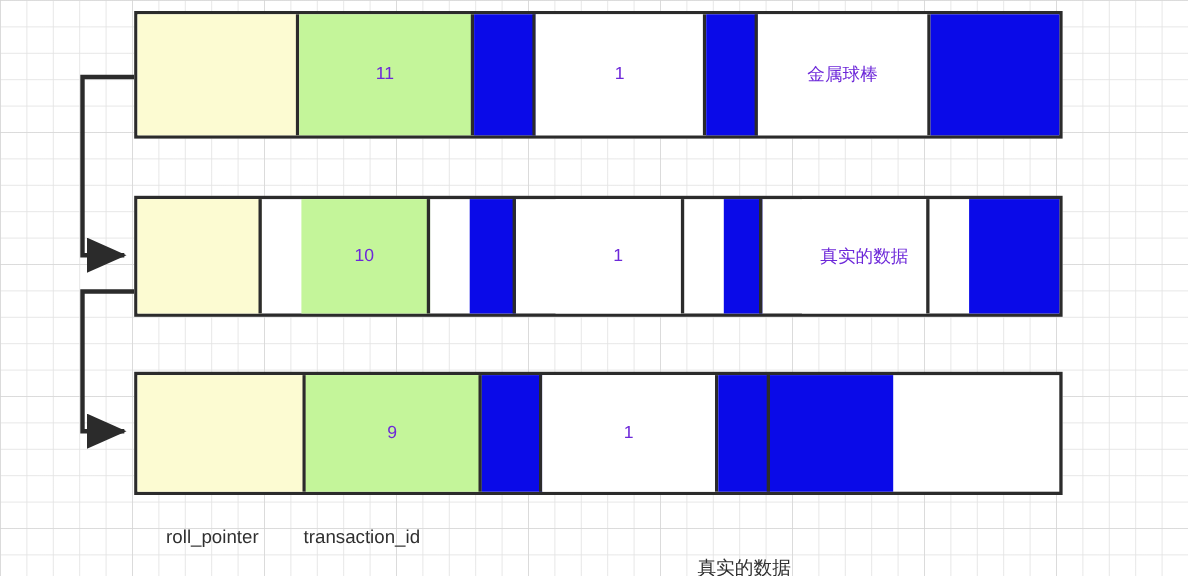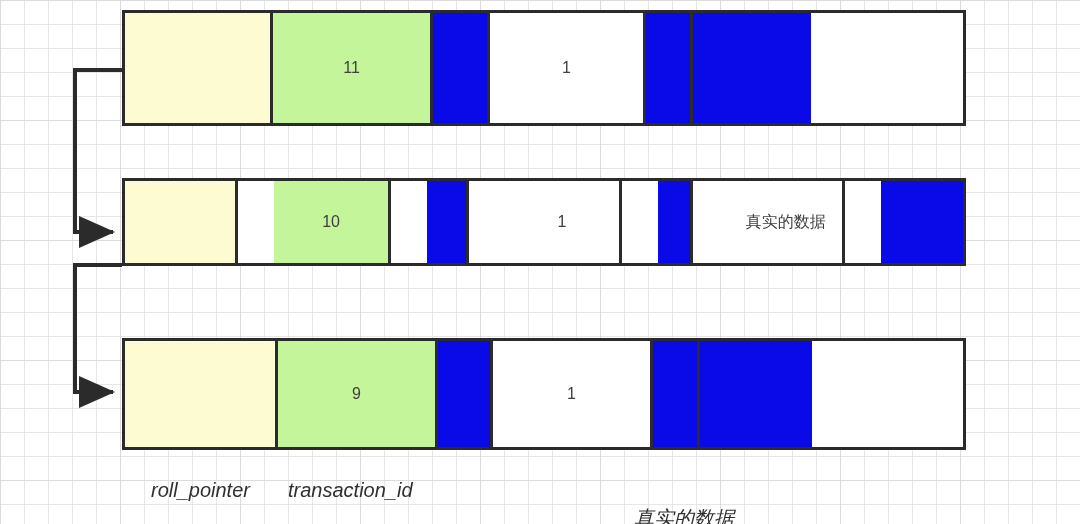--- a/index.html
+++ b/index.html
@@ -41,21 +41,21 @@
     box-sizing: border-box;
     border: 3px solid #2b2b2b;
     background: #ffffff;
   }
   .cell {
     box-sizing: border-box;
     display: flex;
     align-items: center;
     justify-content: center;
     font-size: 16px;
-    color: #404040;
+    color: #6d28d9;
     border-right: 3px solid #2b2b2b;
     overflow: hidden;
     white-space: nowrap;
   }
   .cell:last-child {
     border-right: none;
   }
   .cell.roll    { background: #fcfbd2; }
   .cell.trx     { background: #c4f59a; }
   .cell.sep     { background: #0a0ae8; }
@@ -68,24 +68,23 @@
     left: 0;
     top: 0;
     width: 1080px;
     height: 524px;
     pointer-events: none;
   }
 
   
   .legend-label {
     position: absolute;
-    font-size: 20px;
+    font-size: 17px;
     color: #2f2f2f;
     white-space: nowrap;
-    font-style: italic;
   }
 </style>
 </head>
 <body>
 
 <div id="canvas">
 
   <svg id="connectors" viewBox="0 0 1080 524" xmlns="http://www.w3.org/2000/svg">
     <defs>
       <marker id="arrowhead" markerWidth="9" markerHeight="8" refX="8.5" refY="4" orient="auto" markerUnits="strokeWidth">
@@ -97,41 +96,42 @@
 
     <path d="M122,265 L75,265 L75,392 L113,392" fill="none" stroke="#2b2b2b" stroke-width="4" stroke-linejoin="miter" marker-end="url(#arrowhead)"></path>
   </svg>
 
   <div class="record-row" style="left:122px; top:10px; width:844px; height:116px;">
     <div class="cell roll" style="width:148px;"></div>
     <div class="cell trx" style="width:160px;">11</div>
     <div class="cell sep" style="width:57px;"></div>
     <div class="cell data" style="width:156px;">1</div>
     <div class="cell sep" style="width:47px;"></div>
+    <div class="cell data" style="width:158px;">金属球棒</div>
     <div class="cell tail" style="width:118px;"></div>
   </div>
 
-  <div class="record-row" style="left:122px; top:178px; width:844px; height:88px;gap:36px;">
+  <div class="record-row" style="left:122px; top:178px; width:844px; height:110px;gap:36px;">
     <div class="cell roll" style="width:153px;"></div>
     <div class="cell trx" style="width:160px;">10</div>
     <div class="cell sep" style="width:55px;"></div>
     <div class="cell data" style="width:160px;">1</div>
     <div class="cell sep" style="width:47px;"></div>
     <div class="cell data" style="width:157px;">真实的数据</div>
     <div class="cell tail" style="width:112px;"></div>
   </div>
 
   <div class="record-row" style="left:122px; top:338px; width:844px; height:112px;">
     <div class="cell roll" style="width:153px;"></div>
     <div class="cell trx" style="width:160px;">9</div>
     <div class="cell sep" style="width:55px;"></div>
     <div class="cell data" style="width:160px;">1</div>
     <div class="cell sep" style="width:47px;"></div>
     <div class="cell tail" style="width:112px;"></div>
   </div>
 
   <div class="legend-label" style="left:151px; top:479px;">roll_pointer</div>
 
-  <div class="legend-label" style="left:288px; top:479px;">transaction_id</div>
+  <div class="legend-label" style="left:276px; top:479px;">transaction_id</div>
 
   <div class="legend-label" style="left:634px; top:505px;">真实的数据</div>
 
 </div>
 
 </body></html>

